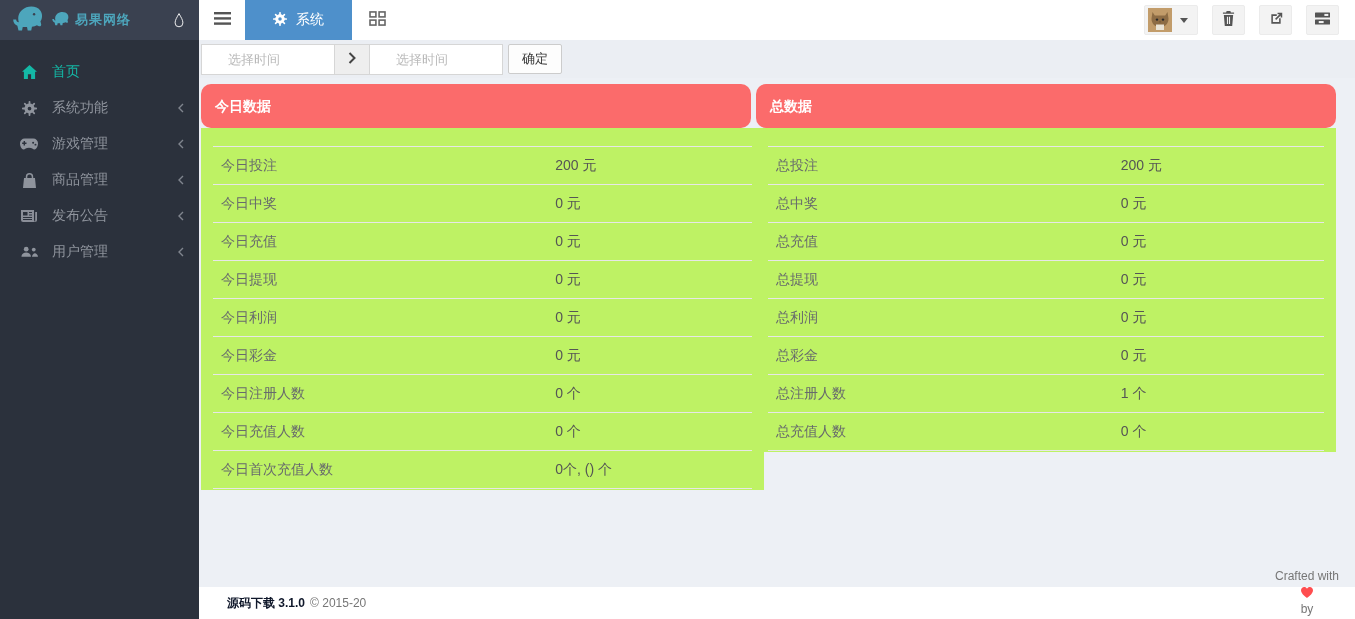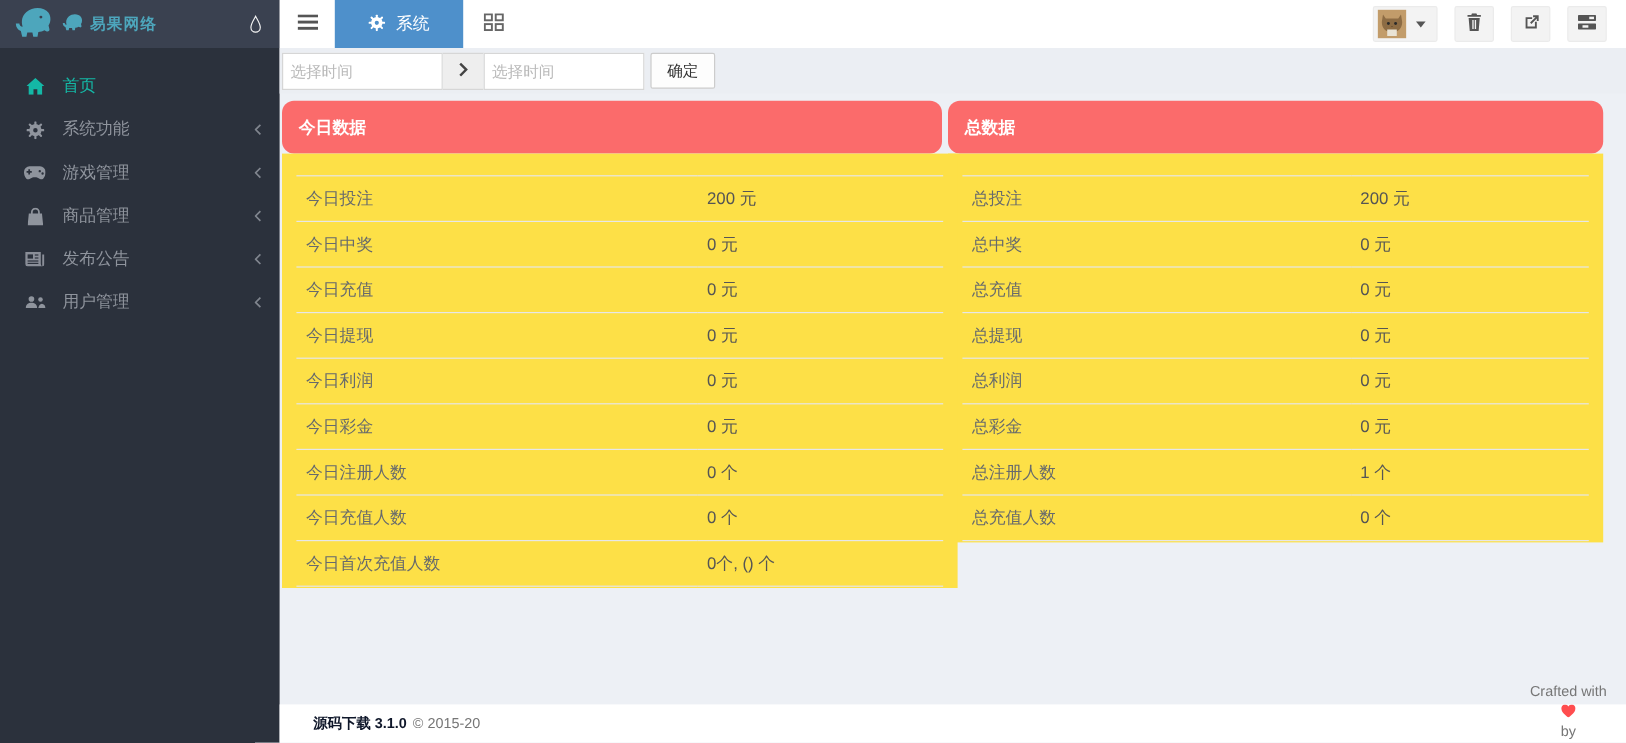--- a/index.html
+++ b/index.html
@@ -1,20 +1,20 @@
 <!DOCTYPE html>
 <html><head>
 <meta charset="utf-8">
 <style>
   * { margin:0; padding:0; box-sizing:border-box; }
   html,body { width:1355px; height:619px; overflow:hidden; }
   body { font-family:"Liberation Sans","DejaVu Sans",sans-serif; font-size:14px; display:flex; background:#edf0f5; }
 
   
-  .sidebar { width:233px; flex:none; background:#2b313c; display:flex; flex-direction:column; }
+  .sidebar { width:199px; flex:none; background:#2b313c; display:flex; flex-direction:column; }
   .logo { height:40px; background:#3a4150; display:flex; align-items:center; padding:0 14px 0 10px; }
   .logo-big { margin-right:6px; }
   .brand-text { color:#4da6bc; font-weight:bold; font-size:13px; margin-left:5px; letter-spacing:1px; }
   .droplet { margin-left:auto; display:flex; }
   .menu { padding-top:14px; }
   .menu-item { height:36px; display:flex; align-items:center; padding:0 15px 0 18px; color:#8f949d; font-size:14px; cursor:pointer; }
   .menu-item.active { color:#14b8a6; }
   .mi-icon { width:22px; margin-right:12px; display:flex; justify-content:center; align-items:center; }
   .chevron { margin-left:auto; display:flex; opacity:.85; }
 
@@ -25,30 +25,30 @@
   .hamburger { width:46px; display:flex; align-items:center; justify-content:center; color:#555; cursor:pointer; }
   .tab-active { background:#4e90cb; color:#fff; display:flex; align-items:center; gap:9px; padding:0 28px; font-size:14px; cursor:pointer; }
   .tab-grid { display:flex; align-items:center; padding:0 17px; color:#666; cursor:pointer; }
   .nav-right { margin-left:auto; display:flex; align-items:center; gap:14px; padding-right:16px; }
   .icon-btn { width:33px; height:30px; background:#f3f3f3; border:1px solid #ebebeb; border-radius:2px; display:flex; align-items:center; justify-content:center; color:#555; cursor:pointer; }
   .avatar-btn { height:30px; background:#f3f3f3; border:1px solid #ebebeb; border-radius:2px; display:flex; align-items:center; gap:8px; padding:0 9px 0 3px; cursor:pointer; }
   .avatar-img { width:24px; height:24px; display:block; }
   .caret-down { width:0; height:0; border-left:4px solid transparent; border-right:4px solid transparent; border-top:5px solid #555; }
 
   .filterbar { height:38px; background:#ebeef3; display:flex; align-items:center; padding-left:2px; flex:none; }
-  .date-input { width:134px; height:31px; border:1px solid #d6d6d6; padding:0 6px; font-size:13px; color:#555; background:#fff; outline:none; font-family:inherit; }
+  .date-input { width:134px; height:31px; border:1px solid #d6d6d6; padding:0 26px; font-size:13px; color:#555; background:#fff; outline:none; font-family:inherit; }
   .date-input::placeholder { color:#b9b9b9; }
   .arrow-btn { width:34px; height:31px; background:#eeeeee; border:1px solid #d6d6d6; border-left:none; border-right:none; display:flex; align-items:center; justify-content:center; color:#444; cursor:pointer; }
   .confirm-btn { height:30px; margin-left:5px; padding:0 13px; background:#fdfdfd; border:1px solid #cccccc; border-radius:2px; font-size:13px; color:#333; cursor:pointer; font-family:inherit; }
 
   .content { flex:1; display:flex; align-items:flex-start; padding:6px 19px 0 2px; min-height:0; }
   .col-left { width:550px; flex:none; position:relative; }
   .col-right { flex:1; margin-left:5px; min-width:0; }
   .panel-header { height:44px; line-height:44px; background:#fb6b6b; color:#fff; font-weight:bold; font-size:14px; padding:0 14px;border-radius:10px; }
-  .panel-body { background:#fde047; padding:18px 12px 1px 12px; }
+  .panel-body { background:#bef264; padding:18px 12px 1px 12px; }
   .col-left .panel-body { width:563px; }          
   .data-table { width:100%; border-collapse:collapse; border-top:1px solid #e7e7e7; font-size:14px; }
   .data-table td { border-bottom:1px solid #e7e7e7; padding:9px 8px; height:38px; }
   .data-table td.lbl { color:#676a6c; width:62%; }
   .data-table td.val { color:#555; }
 
   .footer { height:32px; flex:none; background:#ffffff; display:flex; align-items:center; font-size:12px; color:#767676; padding:0 16px 0 28px; }
   .footer-right { margin-left:auto; display:flex; align-items:center; gap:4px;flex-direction:column; }
   .flink { color:#0f172a; font-weight:bold; text-decoration:none; cursor:pointer; }
   .flink.normal { font-weight:normal; }

